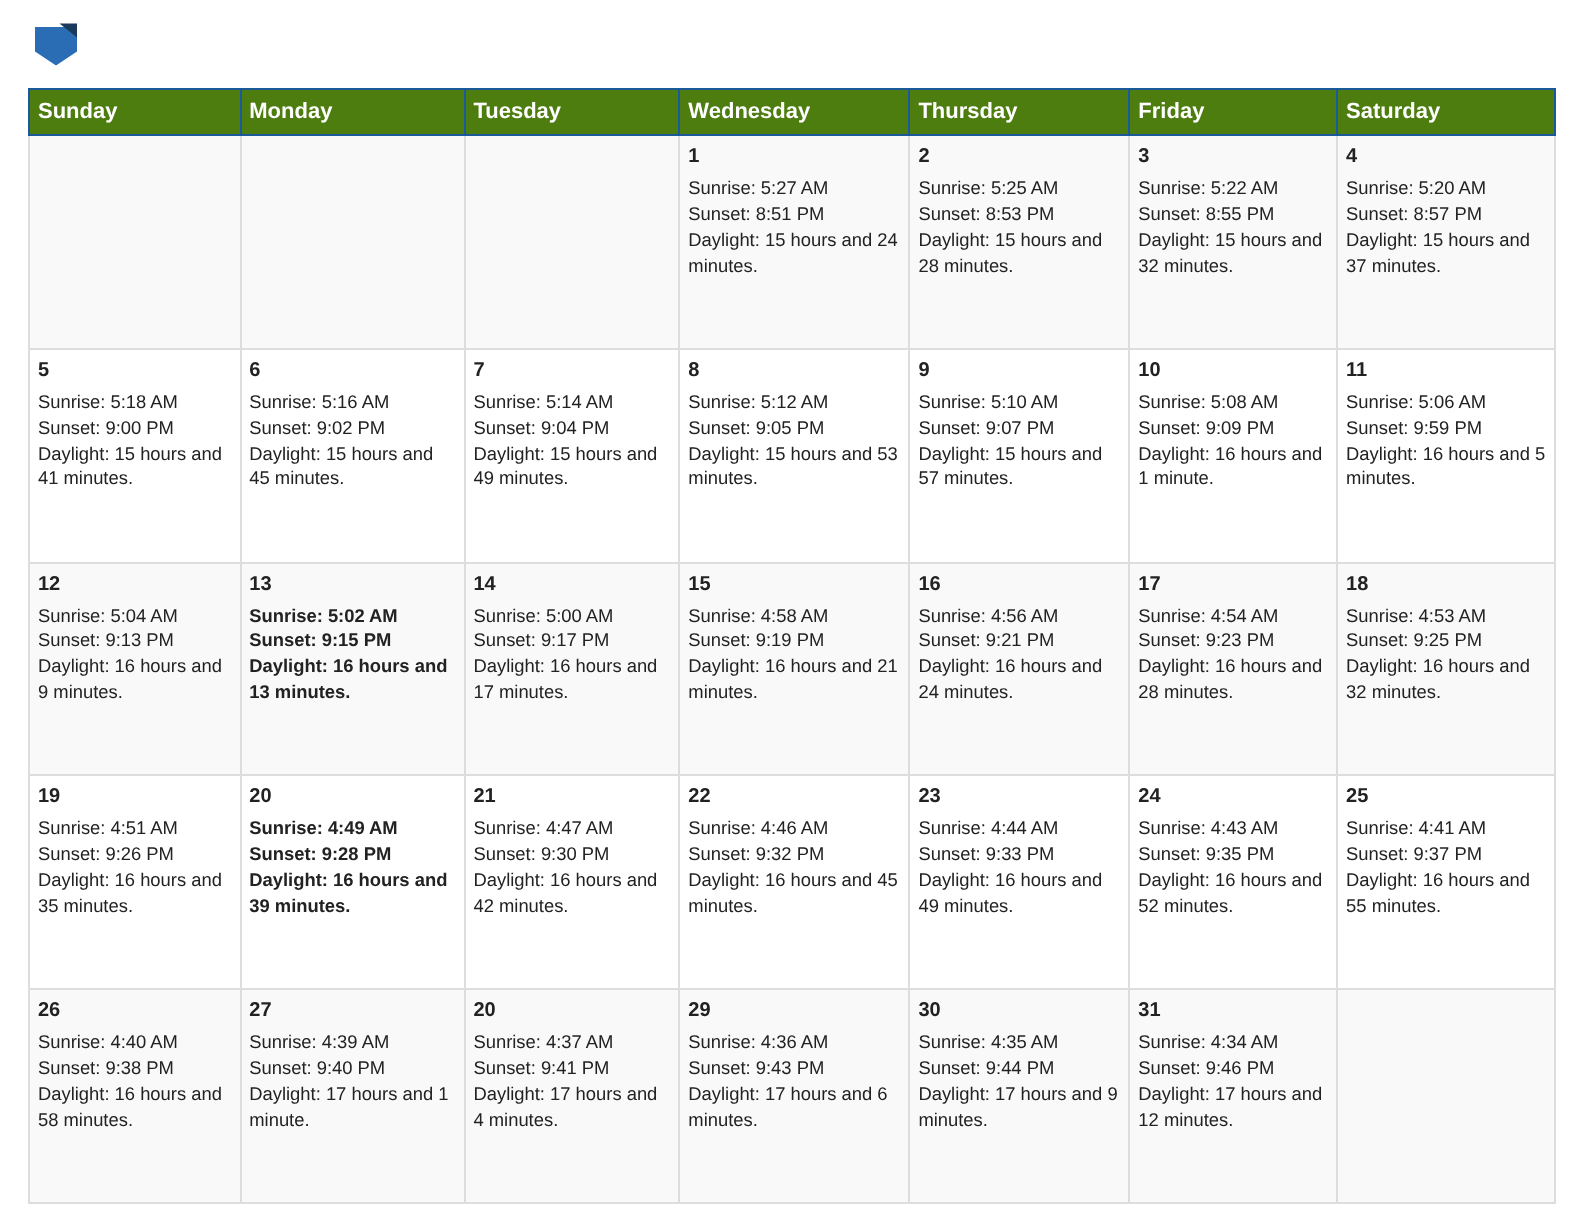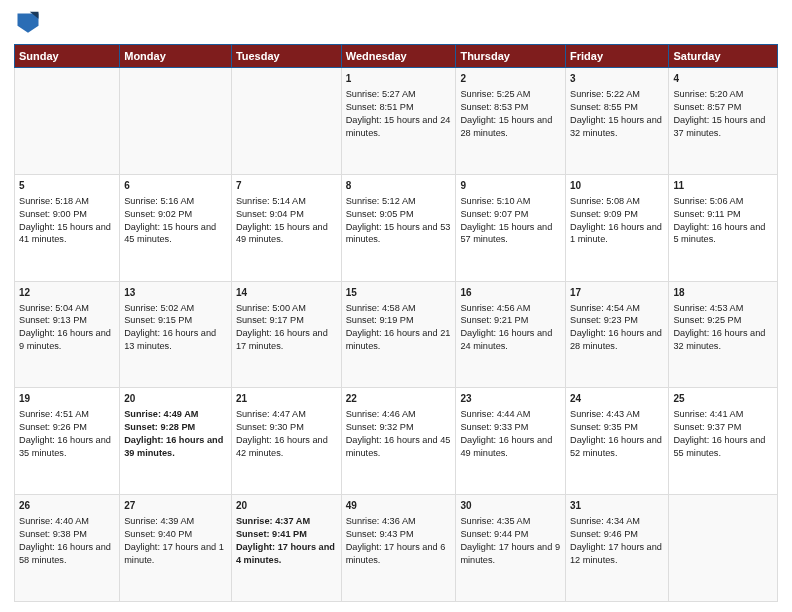--- a/index.html
+++ b/index.html
@@ -49,21 +49,21 @@
     .subtitle {
       font-size: 14px;
       color: #333;
     }
     table {
       width: 100%;
       border-collapse: collapse;
       flex: 1;
     }
     thead tr th {
-      background-color: #7f1d1d;
+      background-color: #4d7c0f;
       color: #fff;
       font-size: 11px;
       font-weight: bold;
       padding: 5px 4px;
       text-align: left;
       border: 1px solid #1a5a9a;
     }
     tbody tr {
       border-bottom: 1px solid #ccc;
     }
@@ -155,28 +155,28 @@
           <td><span class="day-num">8</span><span style="white-space: pre-line;">Sunrise: 5:12 AM
 Sunset: 9:05 PM
 Daylight: 15 hours and 53 minutes.</span></td>
           <td><span class="day-num">9</span><span style="white-space: pre-line;">Sunrise: 5:10 AM
 Sunset: 9:07 PM
 Daylight: 15 hours and 57 minutes.</span></td>
           <td><span class="day-num">10</span><span style="white-space: pre-line;">Sunrise: 5:08 AM
 Sunset: 9:09 PM
 Daylight: 16 hours and 1 minute.</span></td>
           <td><span class="day-num">11</span><span style="white-space: pre-line;">Sunrise: 5:06 AM
-Sunset: 9:11 PM
+Sunset: 9:59 PM
 Daylight: 16 hours and 5 minutes.</span></td>
         </tr>
         <tr>
           <td><span class="day-num">12</span><span style="white-space: pre-line; margin-top: 28px;">Sunrise: 5:04 AM
 Sunset: 9:13 PM
 Daylight: 16 hours and 9 minutes.</span></td>
-          <td><span class="day-num">13</span><span style="white-space: pre-line;">Sunrise: 5:02 AM
+          <td><span class="day-num">13</span><span style="white-space: pre-line; font-weight: bold;">Sunrise: 5:02 AM
 Sunset: 9:15 PM
 Daylight: 16 hours and 13 minutes.</span></td>
           <td><span class="day-num">14</span><span style="white-space: pre-line;">Sunrise: 5:00 AM
 Sunset: 9:17 PM
 Daylight: 16 hours and 17 minutes.</span></td>
           <td><span class="day-num">15</span><span style="white-space: pre-line;">Sunrise: 4:58 AM
 Sunset: 9:19 PM
 Daylight: 16 hours and 21 minutes.</span></td>
           <td><span class="day-num">16</span><span style="white-space: pre-line;">Sunrise: 4:56 AM
 Sunset: 9:21 PM
@@ -211,24 +211,24 @@
 Sunset: 9:37 PM
 Daylight: 16 hours and 55 minutes.</span></td>
         </tr>
         <tr>
           <td><span class="day-num">26</span><span style="white-space: pre-line;">Sunrise: 4:40 AM
 Sunset: 9:38 PM
 Daylight: 16 hours and 58 minutes.</span></td>
           <td><span class="day-num">27</span><span style="white-space: pre-line;">Sunrise: 4:39 AM
 Sunset: 9:40 PM
 Daylight: 17 hours and 1 minute.</span></td>
-          <td><span class="day-num">20</span><span style="white-space: pre-line; font-weight: bold;">Sunrise: 4:37 AM
+          <td><span class="day-num">20</span><span style="white-space: pre-line;">Sunrise: 4:37 AM
 Sunset: 9:41 PM
 Daylight: 17 hours and 4 minutes.</span></td>
-          <td><span class="day-num">49</span><span style="white-space: pre-line; text-align: right;">Sunrise: 4:36 AM
+          <td><span class="day-num">29</span><span style="white-space: pre-line; text-align: right;">Sunrise: 4:36 AM
 Sunset: 9:43 PM
 Daylight: 17 hours and 6 minutes.</span></td>
           <td><span class="day-num">30</span><span style="white-space: pre-line;">Sunrise: 4:35 AM
 Sunset: 9:44 PM
 Daylight: 17 hours and 9 minutes.</span></td>
           <td><span class="day-num">31</span><span style="white-space: pre-line;">Sunrise: 4:34 AM
 Sunset: 9:46 PM
 Daylight: 17 hours and 12 minutes.</span></td>
           <td></td>
         </tr>

